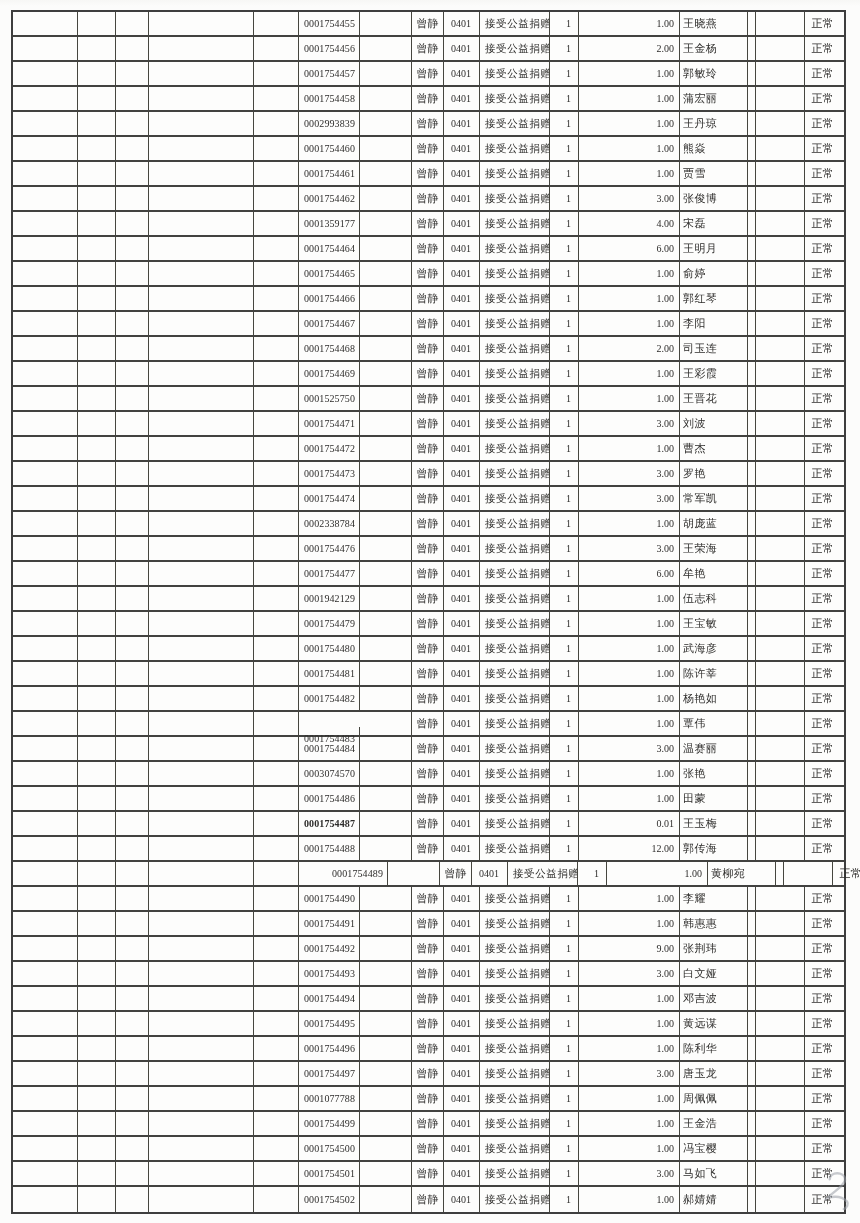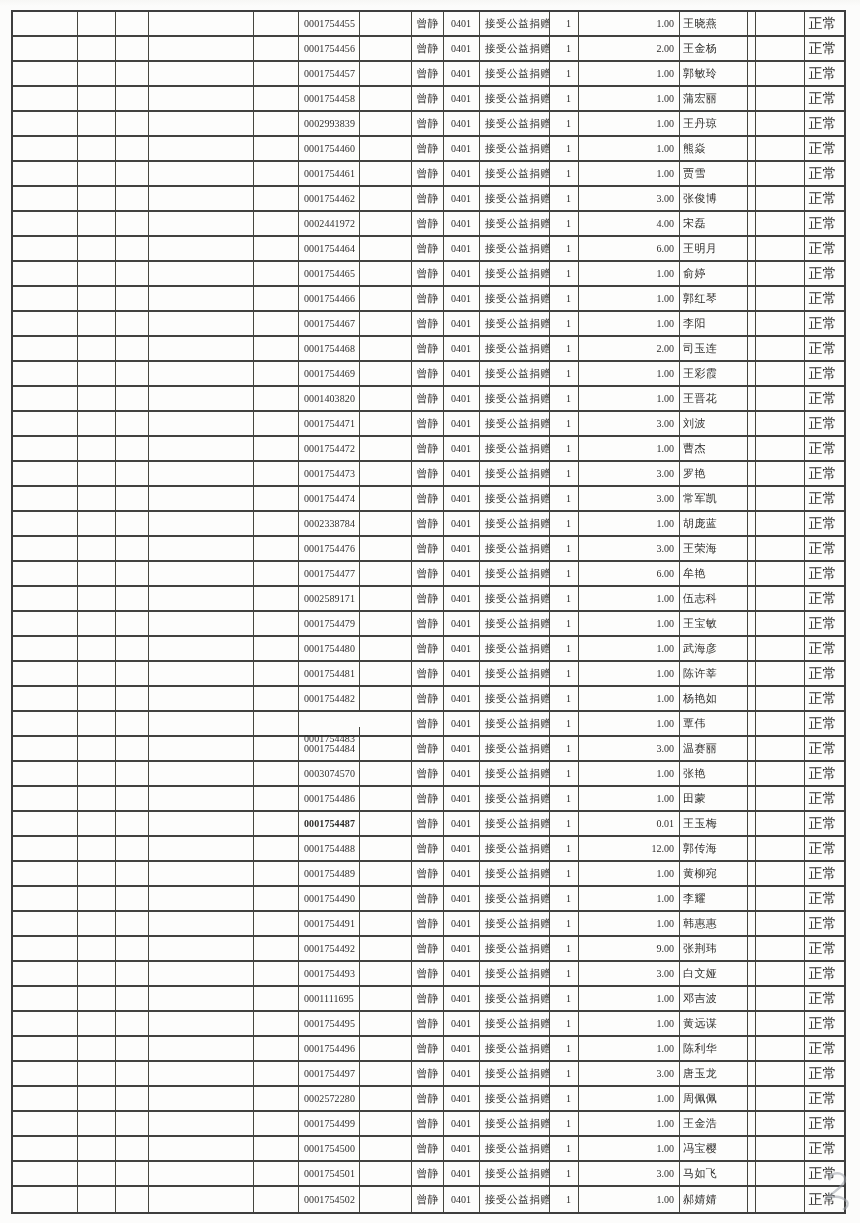--- a/index.html
+++ b/index.html
@@ -46,21 +46,21 @@
     flex: none;
   }
   .cell:last-child { border-right: 0; }
   .c-id     { padding-left: 5px;  font-size: 10px; letter-spacing: 0.1px; }
   .c-op     { justify-content: center; font-size: 11px; }
   .c-code   { padding-left: 7px;  font-size: 10px; }
   .c-type   { padding-left: 5px;  font-size: 10.5px; letter-spacing: 0.6px; }
   .c-qty    { justify-content: flex-end; padding-right: 7px; font-size: 10px; }
   .c-amt    { justify-content: flex-end; padding-right: 5px; font-size: 10px; }
   .c-name   { padding-left: 3px;  font-size: 11px; letter-spacing: 0.4px; }
-  .c-status { justify-content: center; font-size: 14px; }
+  .c-status { justify-content: center; font-size: 11px; }
   .handwritten-mark {
     position: absolute;
     left: 820px;
     top: 1168px;
     width: 38px;
     height: 44px;
     opacity: 0.55;
     transform: rotate(10deg);
   }
 </style>
@@ -212,21 +212,21 @@
         <div class="cell" style="width: 8px;"></div>
         <div class="cell" style="width: 49px;"></div>
         <div class="cell c-status" style="width: 35px;">正常</div>
       </div>
       <div class="row">
         <div class="cell" style="width: 65px;"></div>
         <div class="cell" style="width: 38px;"></div>
         <div class="cell" style="width: 33px;"></div>
         <div class="cell" style="width: 105px;"></div>
         <div class="cell" style="width: 45px;"></div>
-        <div class="cell c-id" style="width: 61px;">0002441972</div>
+        <div class="cell c-id" style="width: 61px;">0001359177</div>
         <div class="cell" style="width: 52px;"></div>
         <div class="cell c-op" style="width: 32px;">曾静</div>
         <div class="cell c-code" style="width: 36px;">0401</div>
         <div class="cell c-type" style="width: 70px;">接受公益捐赠</div>
         <div class="cell c-qty" style="width: 29px;">1</div>
         <div class="cell c-amt" style="width: 101px;">4.00</div>
         <div class="cell c-name" style="width: 68px;">宋磊</div>
         <div class="cell" style="width: 8px;"></div>
         <div class="cell" style="width: 49px;"></div>
         <div class="cell c-status" style="width: 35px;">正常</div>
@@ -338,21 +338,21 @@
         <div class="cell" style="width: 8px;"></div>
         <div class="cell" style="width: 49px;"></div>
         <div class="cell c-status" style="width: 35px;">正常</div>
       </div>
       <div class="row">
         <div class="cell" style="width: 65px;"></div>
         <div class="cell" style="width: 38px;"></div>
         <div class="cell" style="width: 33px;"></div>
         <div class="cell" style="width: 105px;"></div>
         <div class="cell" style="width: 45px;"></div>
-        <div class="cell c-id" style="width: 61px;">0001403820</div>
+        <div class="cell c-id" style="width: 61px;">0001525750</div>
         <div class="cell" style="width: 52px;"></div>
         <div class="cell c-op" style="width: 32px;">曾静</div>
         <div class="cell c-code" style="width: 36px;">0401</div>
         <div class="cell c-type" style="width: 70px;">接受公益捐赠</div>
         <div class="cell c-qty" style="width: 29px;">1</div>
         <div class="cell c-amt" style="width: 101px;">1.00</div>
         <div class="cell c-name" style="width: 68px;">王晋花</div>
         <div class="cell" style="width: 8px;"></div>
         <div class="cell" style="width: 49px;"></div>
         <div class="cell c-status" style="width: 35px;">正常</div>
@@ -482,21 +482,21 @@
         <div class="cell" style="width: 8px;"></div>
         <div class="cell" style="width: 49px;"></div>
         <div class="cell c-status" style="width: 35px;">正常</div>
       </div>
       <div class="row">
         <div class="cell" style="width: 65px;"></div>
         <div class="cell" style="width: 38px;"></div>
         <div class="cell" style="width: 33px;"></div>
         <div class="cell" style="width: 105px;"></div>
         <div class="cell" style="width: 45px;"></div>
-        <div class="cell c-id" style="width: 61px;">0002589171</div>
+        <div class="cell c-id" style="width: 61px;">0001942129</div>
         <div class="cell" style="width: 52px;"></div>
         <div class="cell c-op" style="width: 32px;">曾静</div>
         <div class="cell c-code" style="width: 36px;">0401</div>
         <div class="cell c-type" style="width: 70px;">接受公益捐赠</div>
         <div class="cell c-qty" style="width: 29px;">1</div>
         <div class="cell c-amt" style="width: 101px;">1.00</div>
         <div class="cell c-name" style="width: 68px;">伍志科</div>
         <div class="cell" style="width: 8px;"></div>
         <div class="cell" style="width: 49px;"></div>
         <div class="cell c-status" style="width: 35px;">正常</div>
@@ -680,21 +680,21 @@
         <div class="cell" style="width: 8px;"></div>
         <div class="cell" style="width: 49px;"></div>
         <div class="cell c-status" style="width: 35px;">正常</div>
       </div>
       <div class="row">
         <div class="cell" style="width: 65px;"></div>
         <div class="cell" style="width: 38px;"></div>
         <div class="cell" style="width: 33px;"></div>
         <div class="cell" style="width: 105px;"></div>
         <div class="cell" style="width: 45px;"></div>
-        <div class="cell c-id" style="width: 61px;">0001754489</div>
+        <div class="cell c-id" style="width: 61px; margin-left: 28px;">0001754489</div>
         <div class="cell" style="width: 52px;"></div>
         <div class="cell c-op" style="width: 32px;">曾静</div>
         <div class="cell c-code" style="width: 36px;">0401</div>
         <div class="cell c-type" style="width: 70px;">接受公益捐赠</div>
         <div class="cell c-qty" style="width: 29px;">1</div>
         <div class="cell c-amt" style="width: 101px;">1.00</div>
         <div class="cell c-name" style="width: 68px;">黄柳宛</div>
         <div class="cell" style="width: 8px;"></div>
         <div class="cell" style="width: 49px;"></div>
         <div class="cell c-status" style="width: 35px;">正常</div>
@@ -770,21 +770,21 @@
         <div class="cell" style="width: 8px;"></div>
         <div class="cell" style="width: 49px;"></div>
         <div class="cell c-status" style="width: 35px;">正常</div>
       </div>
       <div class="row">
         <div class="cell" style="width: 65px;"></div>
         <div class="cell" style="width: 38px;"></div>
         <div class="cell" style="width: 33px;"></div>
         <div class="cell" style="width: 105px;"></div>
         <div class="cell" style="width: 45px;"></div>
-        <div class="cell c-id" style="width: 61px;">0001111695</div>
+        <div class="cell c-id" style="width: 61px;">0001754494</div>
         <div class="cell" style="width: 52px;"></div>
         <div class="cell c-op" style="width: 32px;">曾静</div>
         <div class="cell c-code" style="width: 36px;">0401</div>
         <div class="cell c-type" style="width: 70px;">接受公益捐赠</div>
         <div class="cell c-qty" style="width: 29px;">1</div>
         <div class="cell c-amt" style="width: 101px;">1.00</div>
         <div class="cell c-name" style="width: 68px;">邓吉波</div>
         <div class="cell" style="width: 8px;"></div>
         <div class="cell" style="width: 49px;"></div>
         <div class="cell c-status" style="width: 35px;">正常</div>
@@ -842,21 +842,21 @@
         <div class="cell" style="width: 8px;"></div>
         <div class="cell" style="width: 49px;"></div>
         <div class="cell c-status" style="width: 35px;">正常</div>
       </div>
       <div class="row">
         <div class="cell" style="width: 65px;"></div>
         <div class="cell" style="width: 38px;"></div>
         <div class="cell" style="width: 33px;"></div>
         <div class="cell" style="width: 105px;"></div>
         <div class="cell" style="width: 45px;"></div>
-        <div class="cell c-id" style="width: 61px;">0002572280</div>
+        <div class="cell c-id" style="width: 61px;">0001077788</div>
         <div class="cell" style="width: 52px;"></div>
         <div class="cell c-op" style="width: 32px;">曾静</div>
         <div class="cell c-code" style="width: 36px;">0401</div>
         <div class="cell c-type" style="width: 70px;">接受公益捐赠</div>
         <div class="cell c-qty" style="width: 29px;">1</div>
         <div class="cell c-amt" style="width: 101px;">1.00</div>
         <div class="cell c-name" style="width: 68px;">周佩佩</div>
         <div class="cell" style="width: 8px;"></div>
         <div class="cell" style="width: 49px;"></div>
         <div class="cell c-status" style="width: 35px;">正常</div>

